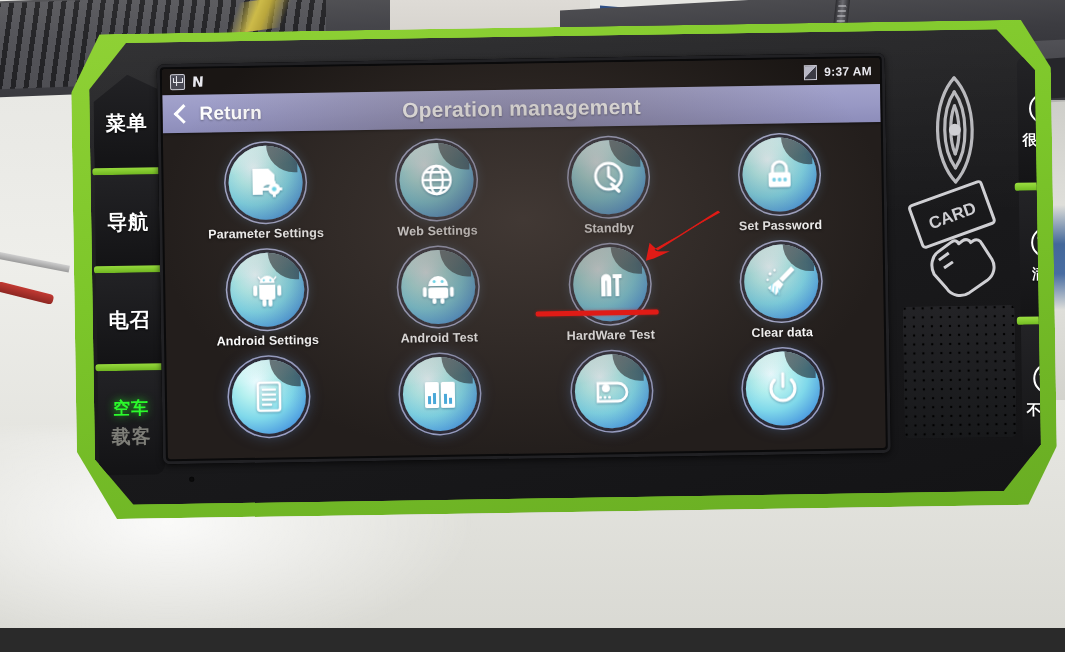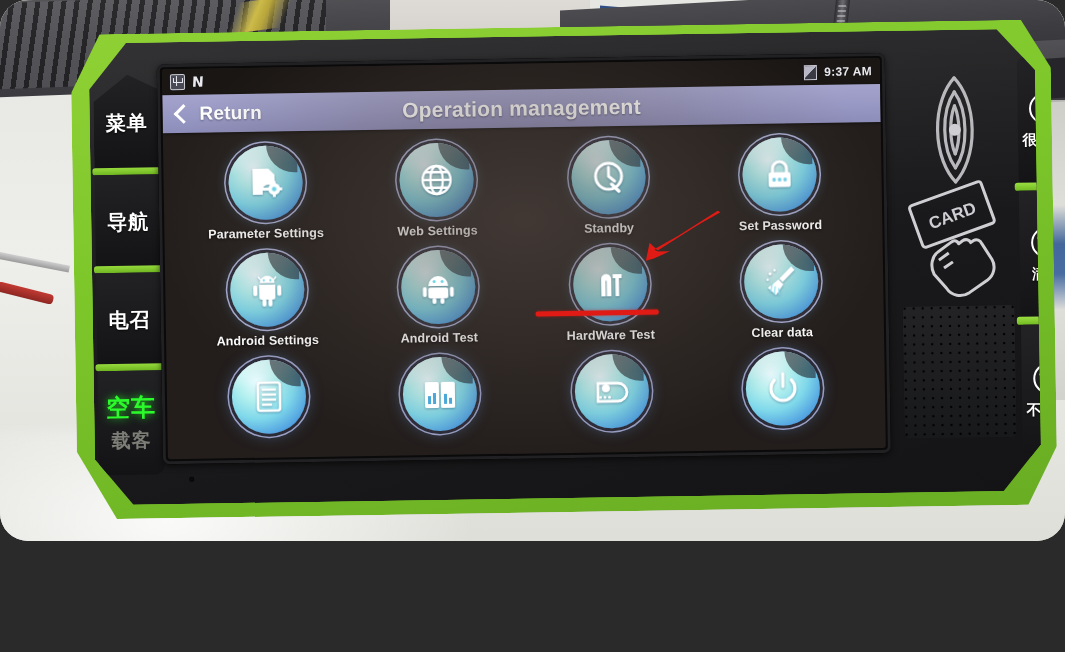--- a/index.html
+++ b/index.html
@@ -3,25 +3,24 @@
 <meta charset="utf-8">
 <style>
   html, body {
     margin: 0;
     padding: 0;
     background: #2a2a2a;
   }
   .stage {
     position: relative;
     width: 1065px;
-    height: 541px;
+    height: 628px;
     overflow: hidden;
     font-family: "Liberation Sans", sans-serif;
     background: #d9d9d4;
-    border-radius: 28px;
   }
 
   
   .bg-desk {
     position: absolute;
     left: 0; top: 0; width: 1065px; height: 652px;
     background: linear-gradient(180deg,
         #e6e6e2 0%, #e9e9e5 18%, #eeeeea 40%,
         #e4e4df 70%, #d8d8d2 100%);
   }
@@ -355,21 +354,21 @@
   .lkey.k4 { top: 296px; height: 104px; flex-direction: column; gap: 4px;
              border-radius: 3px 3px 10px 10px; }
   .lkey-sep {
     position: absolute; left: 2px; width: 70px; height: 7px;
     background: linear-gradient(180deg, #95d93c, #6fb520);
     border-radius: 3px;
   }
   .lkey-sep.s1 { top: 93px; }
   .lkey-sep.s2 { top: 191px; }
   .lkey-sep.s3 { top: 289px; }
-  .k4-main { color: #2bfb2b; text-shadow: 0 0 9px rgba(40,255,40,.75); font-size: 24px; }
+  .k4-main { color: #2bfb2b; text-shadow: 0 0 9px rgba(40,255,40,.75); font-size: 17px; }
   .k4-sub  { color: #7e7e78; font-size: 19px; text-shadow: none; }
 
   
   .nfc-zone {
     position: absolute;
     left: 806px; top: 30px;
     width: 118px; height: 240px;
   }
   .nfc-zone svg { width: 100%; height: 100%; }
   .grille {

